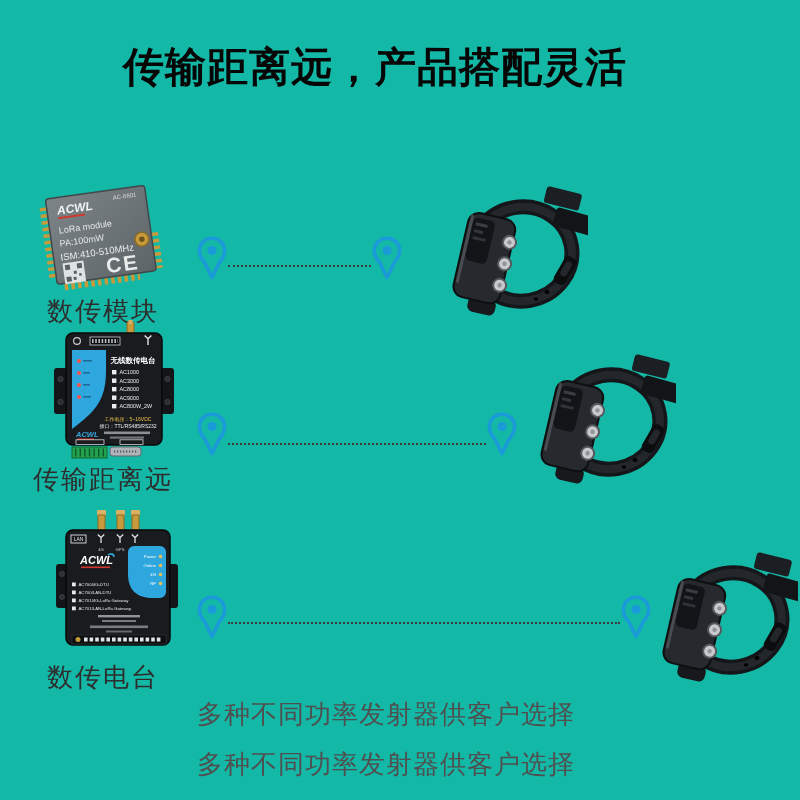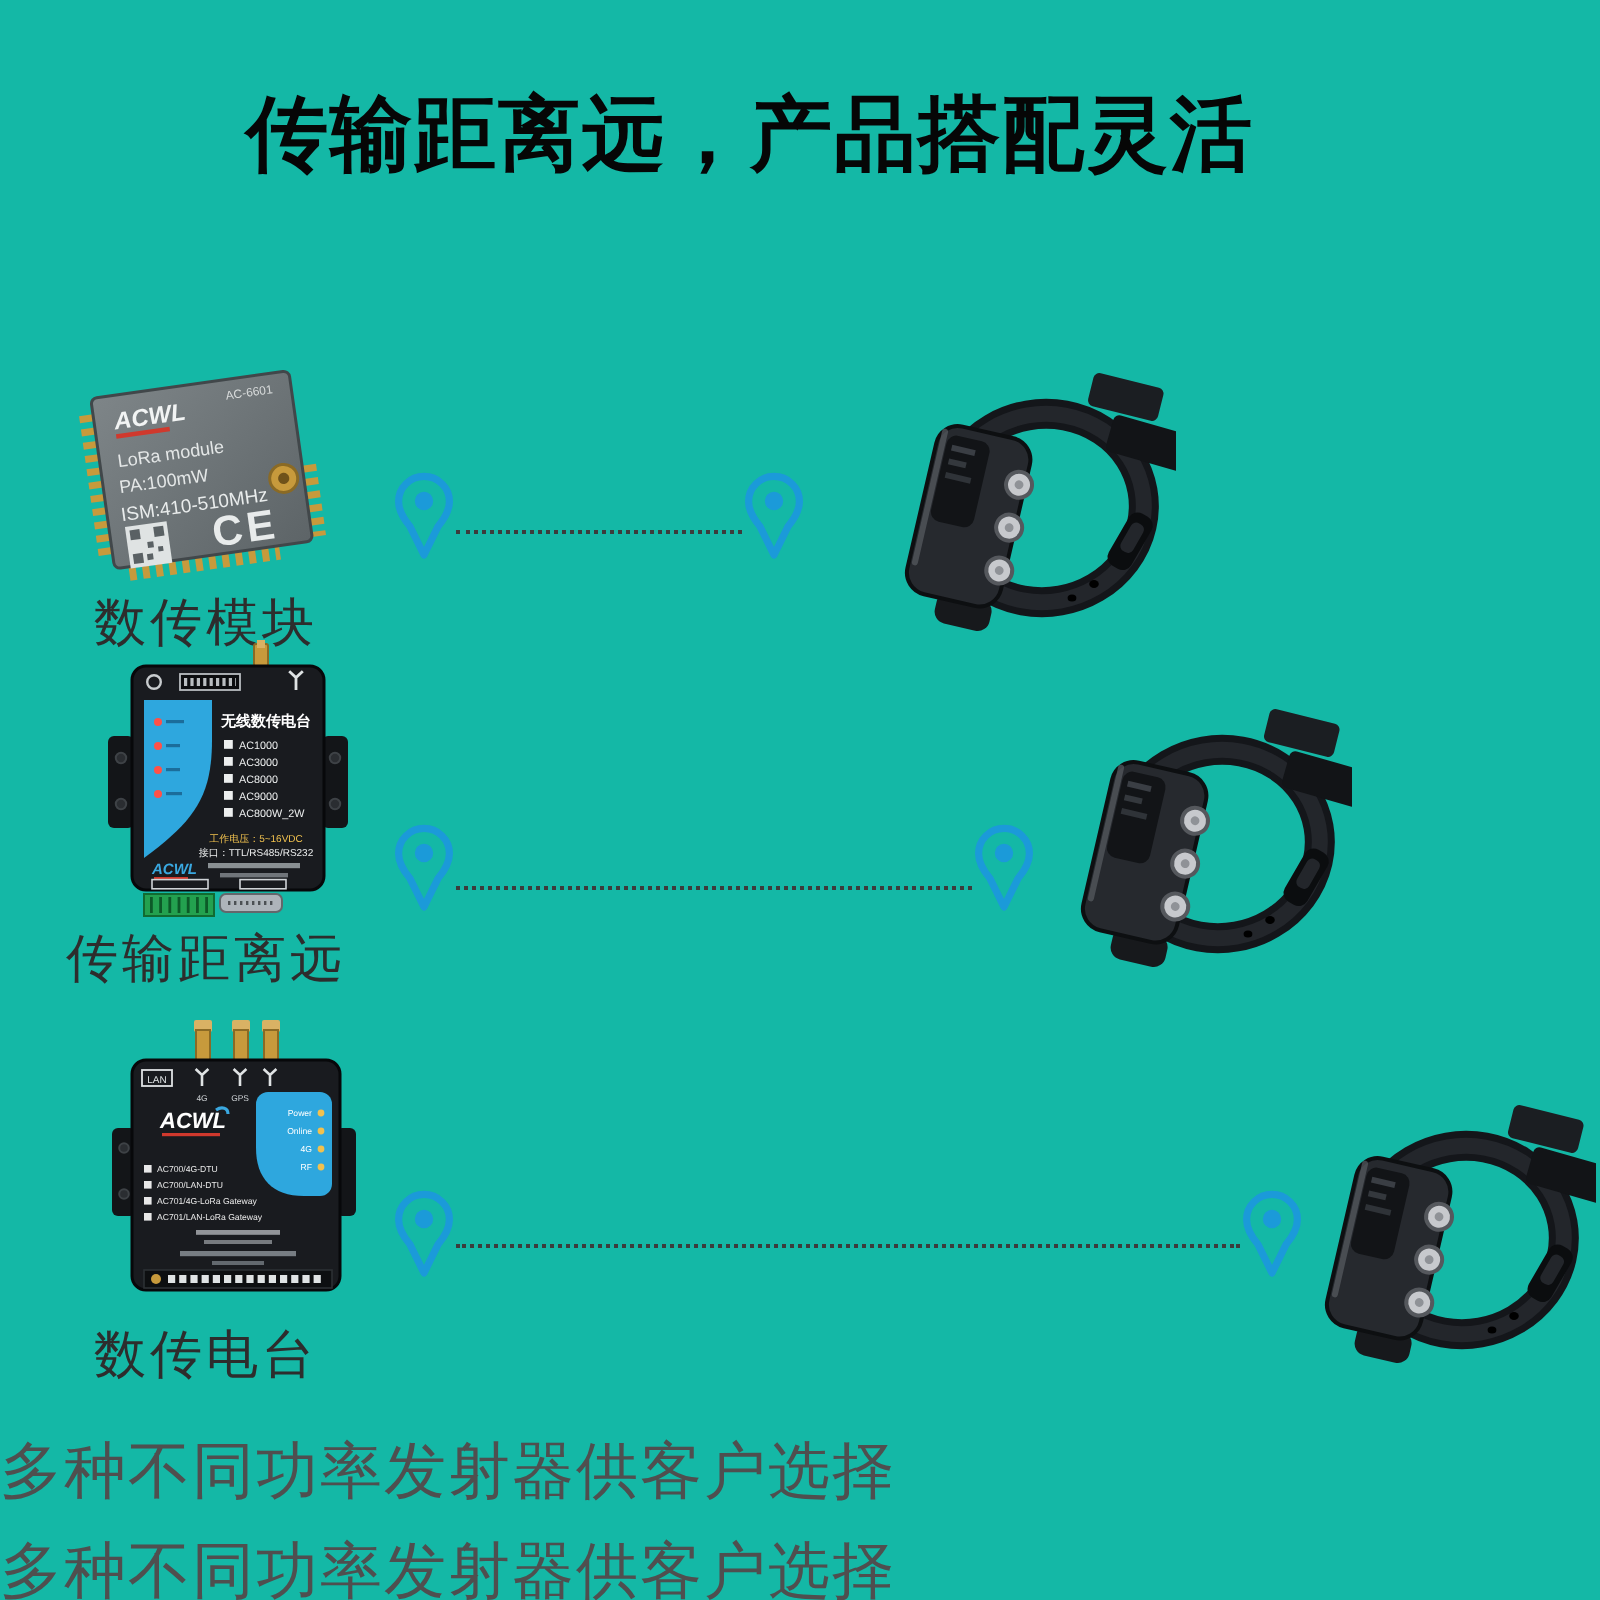--- a/index.html
+++ b/index.html
@@ -14,22 +14,22 @@
     font-size:41px;font-weight:900;color:#060606;letter-spacing:1px;
   }
   .prod-label{
     left:27px;width:152px;text-align:center;
     font-size:26px;font-weight:500;color:#2d2d2d;letter-spacing:2px;
   }
   .dotline{
     height:0;border-top:2px dotted #3c3c3c;
   }
   .footer-line{
-    left:0;width:772px;
-    font-size:31px;font-weight:300;color:#4f4f4f;letter-spacing:1px;margin-top:18px;
+    left:0;width:772px;text-align:center;
+    font-size:26px;font-weight:300;color:#4f4f4f;letter-spacing:1px;
   }
   svg{display:block;overflow:visible;}
   .svgtext{font-family:"Liberation Sans","DejaVu Sans",sans-serif;}
 </style>
 </head>
 <body>
 
 <div class="canvas">
 
   <svg width="0" height="0" aria-hidden="true">

